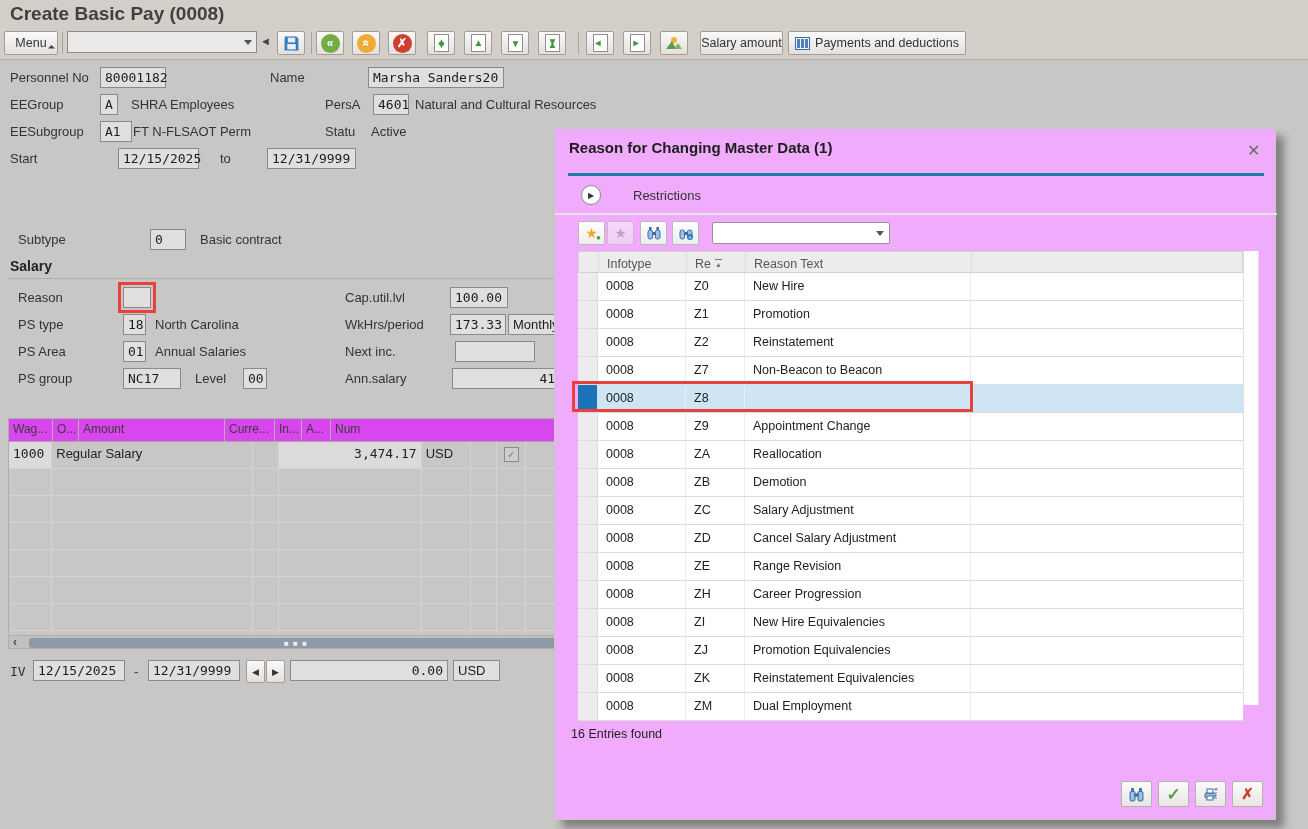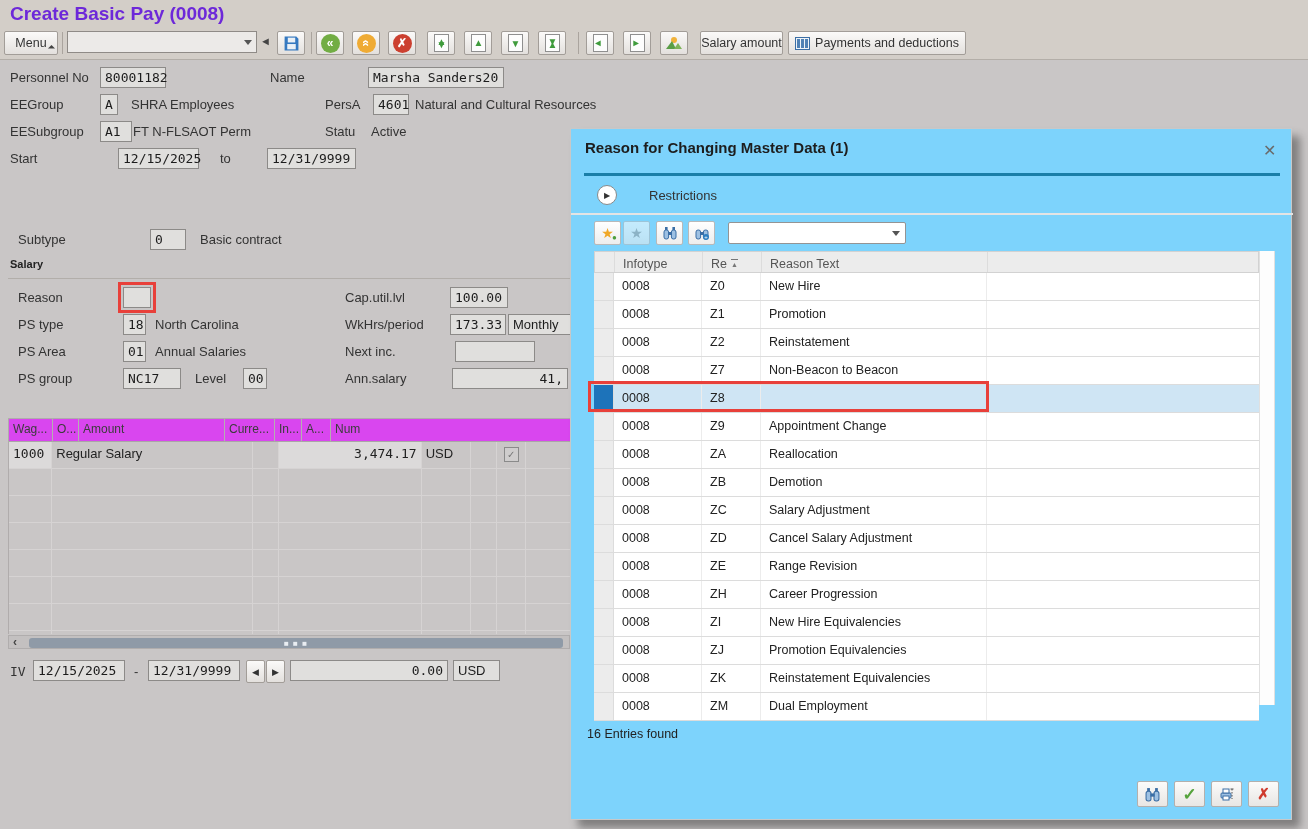--- a/index.html
+++ b/index.html
@@ -2,60 +2,60 @@
 <html><head>
 <meta charset="utf-8">
 <style>
   html,body{margin:0;padding:0;}
   body{width:1308px;height:829px;overflow:hidden;font-family:"Liberation Sans",sans-serif;background:#c9c6c6;}
   .abs{position:absolute;box-sizing:border-box;}
   #screen{position:relative;width:1308px;height:829px;background:#c9c6c6;}
 
   
   #hdr{left:0;top:0;width:1308px;height:60px;background:#d3cec8;border-bottom:1px solid #b3aea8;}
-  #title{left:10px;top:3px;font-size:19px;font-weight:bold;color:#6d28d9;}
+  #title{left:10px;top:3px;font-size:19px;font-weight:bold;color:#404040;}
   .tb-btn{top:31px;height:24px;background:linear-gradient(#fbfaf9,#e3e0dd);border:1px solid #a29d98;border-radius:2px;
           display:flex;align-items:center;justify-content:center;font-size:12.5px;color:#333;cursor:pointer;}
   .ico-btn{width:28px;}
   .tb-sep{top:32px;width:1px;height:22px;background:#aaa49e;}
   #menu-btn{left:4px;width:54px;}
   #menu-tri{position:absolute;right:3px;bottom:3px;width:0;height:0;border-left:5px solid transparent;border-top:5px solid #444;transform:rotate(-45deg);}
   #tb-combo{left:67px;top:31px;width:190px;height:22px;background:#eceae8;border:1px solid #8f8b87;display:flex;align-items:center;justify-content:flex-end;padding-right:4px;}
   .chev{width:0;height:0;border-left:4px solid transparent;border-right:4px solid transparent;border-top:5px solid #555;}
   #tb-collapse{left:260px;top:35px;font-size:11px;color:#444;}
   .pg{width:13px;height:16px;background:#fdfdfd;border:1px solid #8f8f8f;position:relative;}
   .pg .ar{position:absolute;font-size:10px;font-weight:bold;color:#3f9b3c;line-height:10px;}
   .circ{width:19px;height:19px;border-radius:50%;display:flex;align-items:center;justify-content:center;color:#fff;font-weight:bold;font-size:12px;}
 
   
   .lbl{font-size:13px;color:#333;}
   .mono{font-family:"DejaVu Sans Mono",monospace;}
   .fld{background:#e0dfdd;border:1px solid #8c8a88;height:21px;display:flex;align-items:center;
        font-family:"DejaVu Sans Mono",monospace;font-size:13px;color:#1c1c1c;padding:0 4px;}
   .fld.r{justify-content:flex-end;}
   #salary-rule{background:#b2aeaa;height:1px;}
-  #salary-hd{font-size:11px;font-weight:bold;color:#222;}
+  #salary-hd{font-size:14px;font-weight:bold;color:#222;}
 
   
   #wtab{left:8px;top:418px;width:562px;height:216px;overflow:hidden;border-top:1px solid #b0acac;border-left:1px solid #b0acac;}
   .wt-hrow{display:flex;height:22px;background:#d946ef;border-bottom:1px solid #aaa6a6;}
   .wt-hc{font-size:12px;color:#3c3c3c;padding:3px 4px 0 4px;border-right:1px solid #b4b0b0;box-sizing:border-box;overflow:hidden;white-space:nowrap;}
   .wt-row{display:flex;height:26px;border-bottom:1px solid #d6d3d3;}
   .wt-c{box-sizing:border-box;border-right:1px solid #d6d3d3;padding:4px 4px 0 4px;font-size:13px;color:#222;overflow:hidden;white-space:nowrap;}
   .cell-light{background:#dcdada;}
   .cbx{width:13px;height:13px;background:#cfcdcd;border:1px solid #8a8a8a;margin:5px auto 0 auto;
        display:flex;align-items:center;justify-content:center;font-size:10px;color:#777;}
 
   
   #hscroll{left:8px;top:635px;width:562px;height:14px;background:#c3c0c0;border:1px solid #b0adad;display:flex;align-items:center;}
   #hthumb{position:absolute;left:20px;top:2px;width:534px;height:10px;background:#8f9aa7;border-radius:3px;
           display:flex;align-items:center;justify-content:center;color:#e9edf2;font-size:8px;letter-spacing:1px;}
 
   
-  #dlg{left:570px;top:128px;width:722px;height:692px;background:#7dd3fc;border:1px solid #c8c8c8;
+  #dlg{left:554px;top:128px;width:722px;height:692px;background:#f0abfc;border:1px solid #c8c8c8;
        box-shadow:8px 8px 8px rgba(40,40,40,0.45);z-index:10;}
   #dlg-title{left:14px;top:10px;font-size:15px;font-weight:bold;color:#1d1d1d;}
   #dlg-close{left:692px;top:12px;font-size:16px;color:#6a6a6a;cursor:pointer;}
   #dlg-rule{left:13px;top:44px;width:696px;height:3px;}
   #restr-btn{left:26px;top:56px;width:20px;height:20px;border:1px solid #8a8a8a;border-radius:50%;background:#fff;
              display:flex;align-items:center;justify-content:center;font-size:8px;color:#333;cursor:pointer;}
   #restr-lbl{left:78px;top:59px;font-size:13px;color:#333;}
   #dlg-div{left:0px;top:84px;width:722px;height:2px;background:#e4e4e4;}
   .dtb{top:92px;height:24px;width:27px;background:linear-gradient(#ffffff,#ededed);border:1px solid #b9b9b9;border-radius:2px;
        display:flex;align-items:center;justify-content:center;cursor:pointer;}

